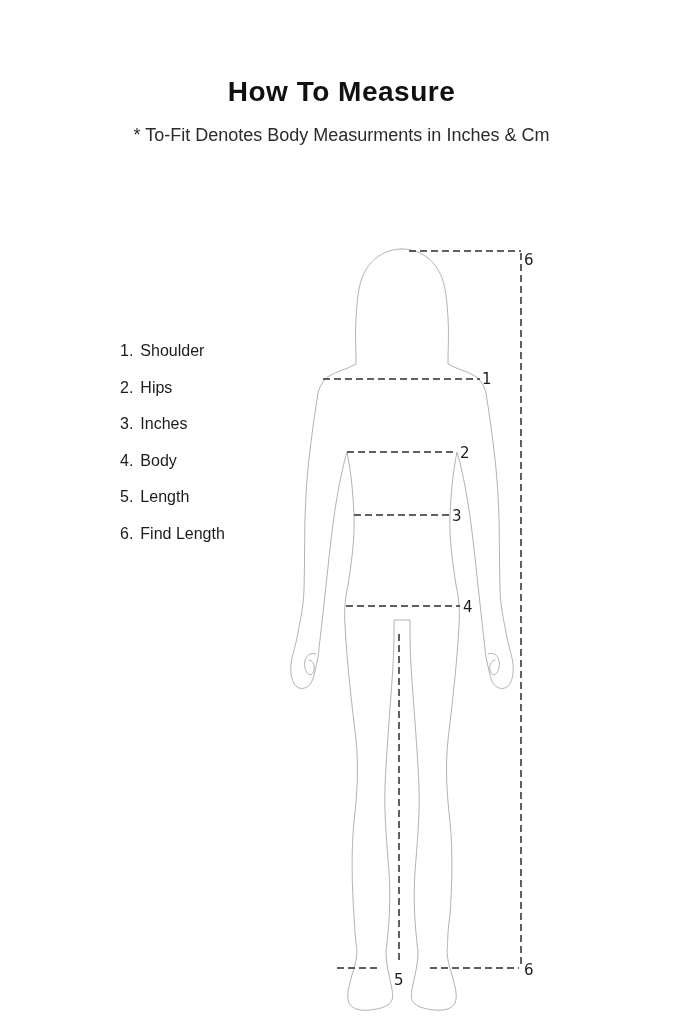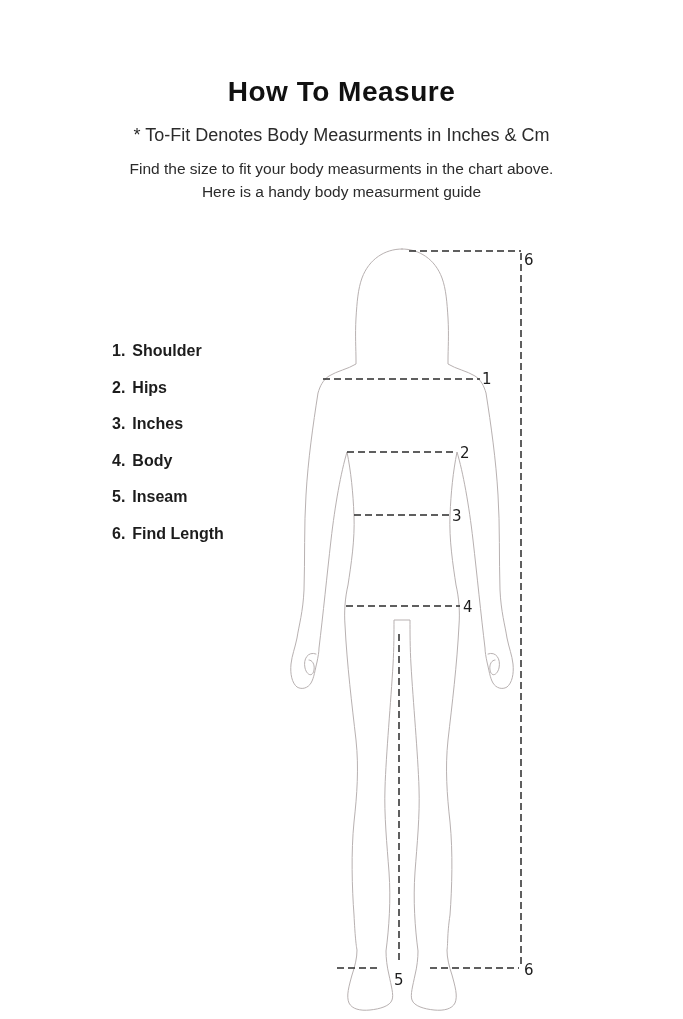--- a/index.html
+++ b/index.html
@@ -42,22 +42,21 @@
     left: 0;
     width: 683px;
     text-align: center;
     font-size: 15.5px;
     line-height: 23px;
     color: #2b2b2b;
   }
   .legend {
     position: absolute;
     top: 340px;
-    left: 112px;
-    font-weight: bold;
+    left: 120px;
   }
   .legend-row {
     font-size: 16px;
     line-height: 21px;
     margin-bottom: 15.5px;
     color: #1c1c1c;
     white-space: nowrap;
   }
   .legend-row .num {
     display: inline-block;
@@ -89,40 +88,36 @@
 </style>
 </head>
 <body>
 
 <div id="page">
 
   <h1 class="title">How To Measure</h1>
 
   <div class="note">* To-Fit Denotes Body Measurments in Inches &amp; Cm</div>
 
-  <div class="instructions">
-    <div>Find the size to fit your body measurments in the chart above.</div>
-    <div>Here is a handy body measurment guide</div>
-  </div>
 
   <div class="legend">
     <div class="legend-row">
       <span class="num">1.</span><span class="lbl">Shoulder</span>
     </div>
     <div class="legend-row">
       <span class="num">2.</span><span class="lbl">Hips</span>
     </div>
     <div class="legend-row">
       <span class="num">3.</span><span class="lbl">Inches</span>
     </div>
     <div class="legend-row">
       <span class="num">4.</span><span class="lbl">Body</span>
     </div>
     <div class="legend-row">
-      <span class="num">5.</span><span class="lbl">Inseam</span>
+      <span class="num">5.</span><span class="lbl">Length</span>
     </div>
     <div class="legend-row">
       <span class="num">6.</span><span class="lbl">Find Length</span>
     </div>
   </div>
 
   <svg id="figure" width="683" height="1019" viewBox="0 0 683 1019">
 
     <g>
       <path class="outline" d="

